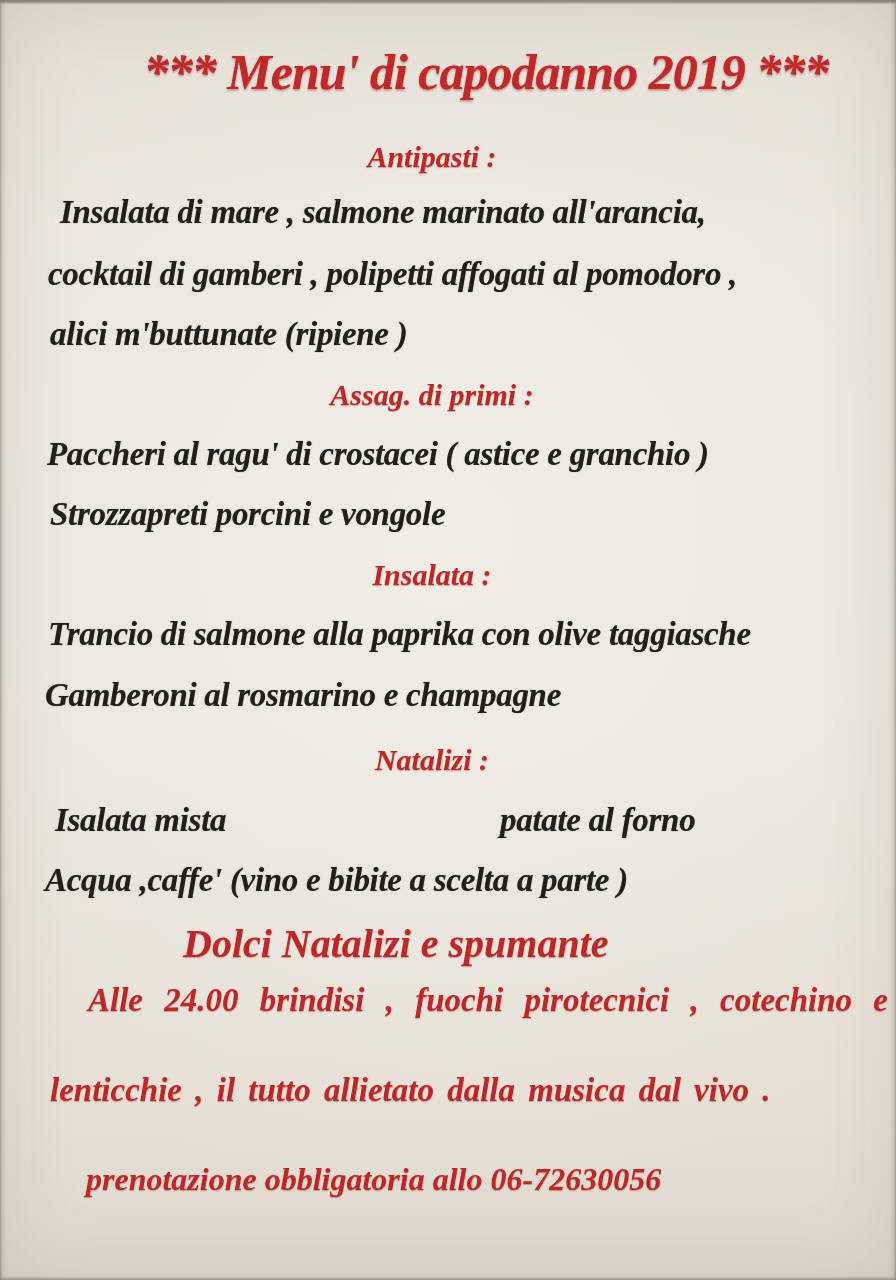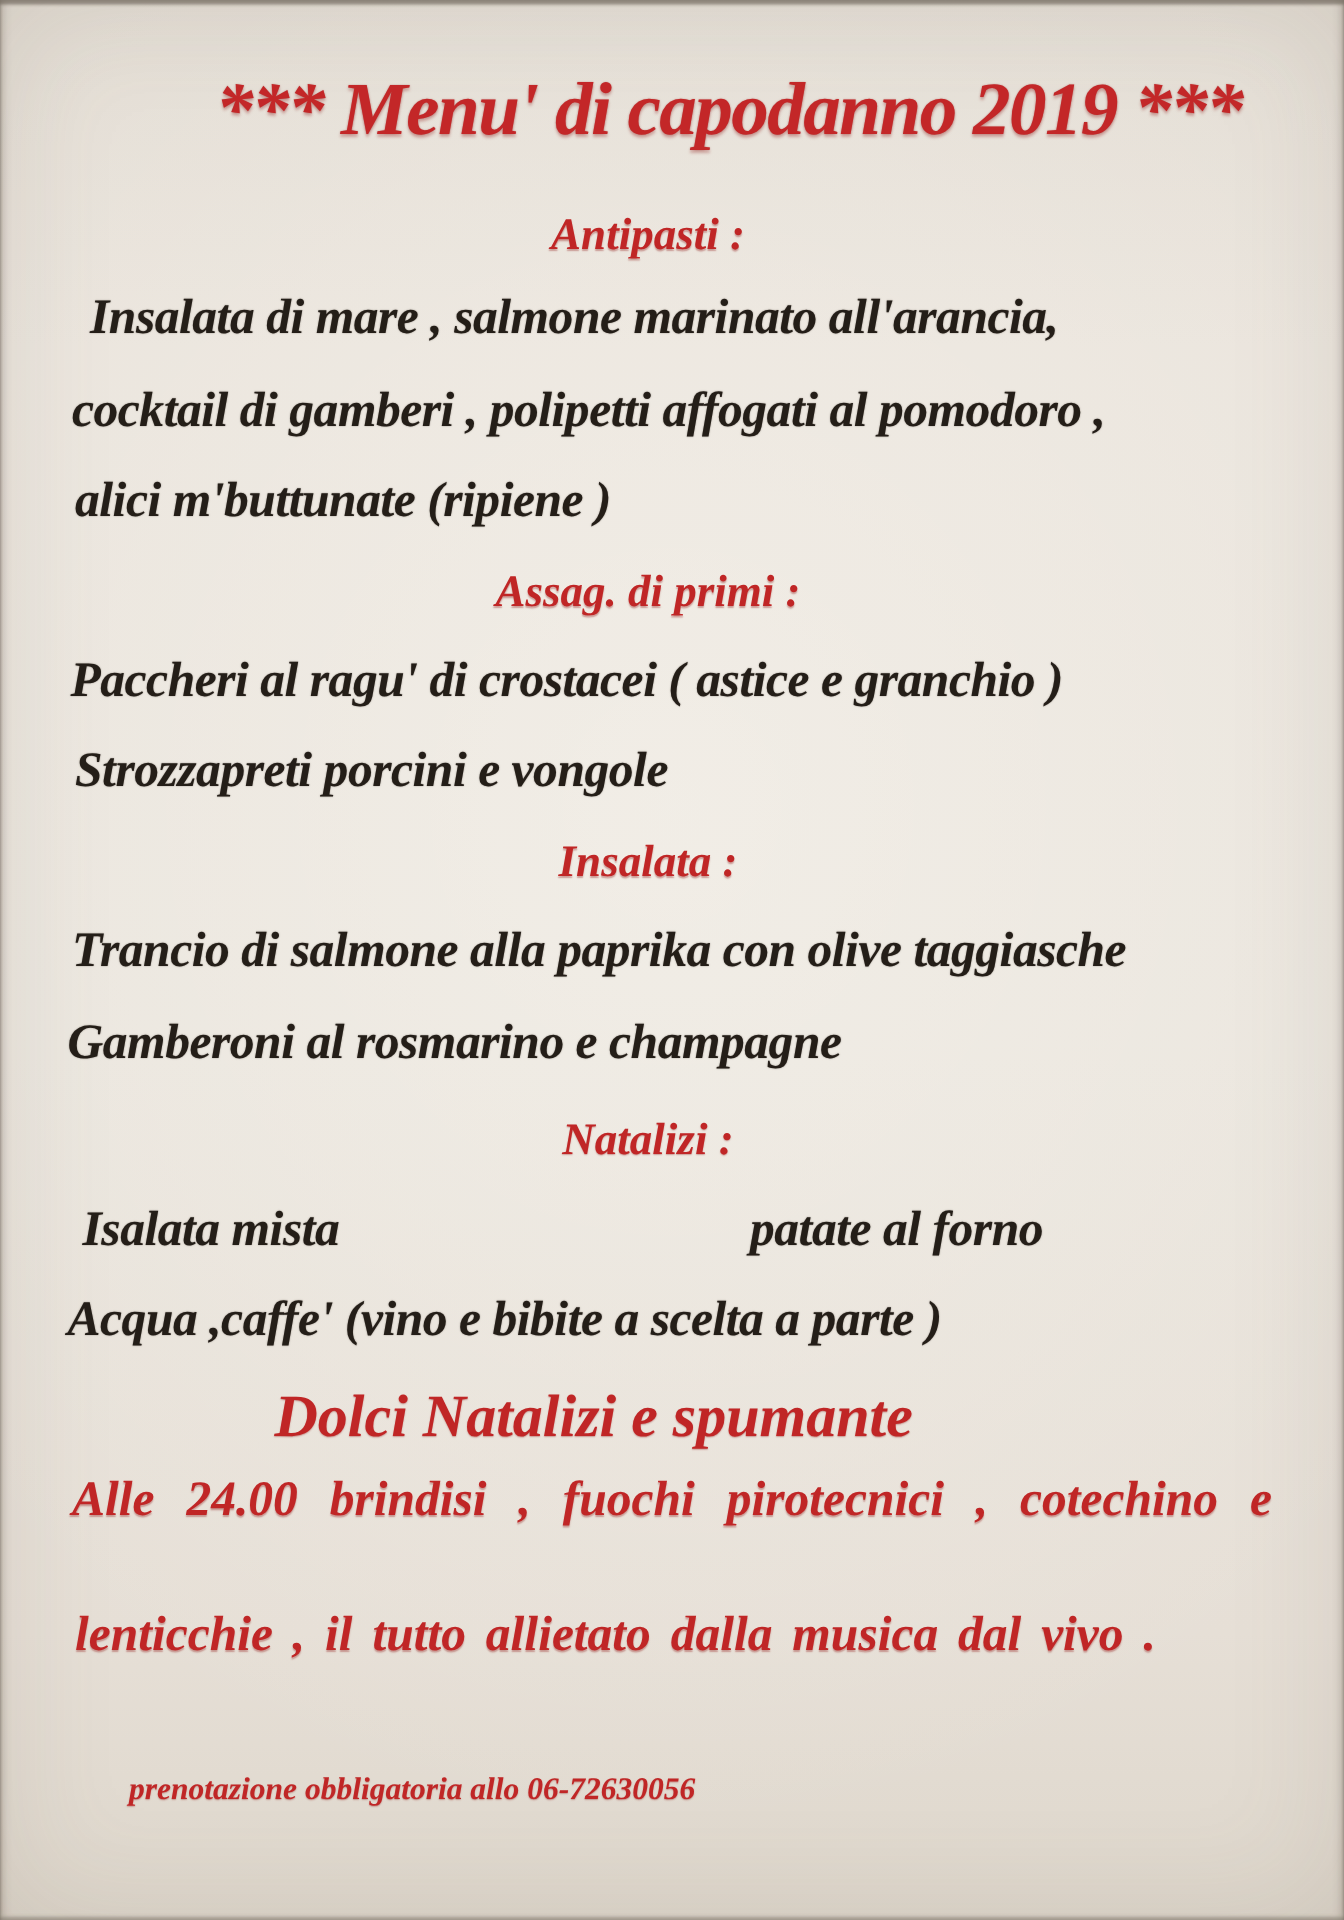--- a/index.html
+++ b/index.html
@@ -63,29 +63,30 @@
     color: #c02626;
     text-shadow: 0 1px 1px rgba(150,40,38,0.4);
   }
 
   .footer-note { font-size: 33px; }
 
   .justified {
     white-space: normal;
     text-align: justify;
     text-align-last: justify;
+    margin-left: 40px;
   }
 
   .price {
     font-size: 31px;
     letter-spacing: -0.5px;
     word-spacing: 9px;
   }
 
-  .booking { font-size: 21px; margin-top: 19px; }
+  .booking { font-size: 32px; }
 </style>
 </head>
 <body>
 
 <div class="page">
 
   <div class="line title">*** Menu' di capodanno 2019 ***</div>
 
   <div class="line heading" style="top:140px">Antipasti :</div>
   <div class="line ink" style="top:194px; left:60px">Insalata di mare , salmone marinato all'arancia,</div>

